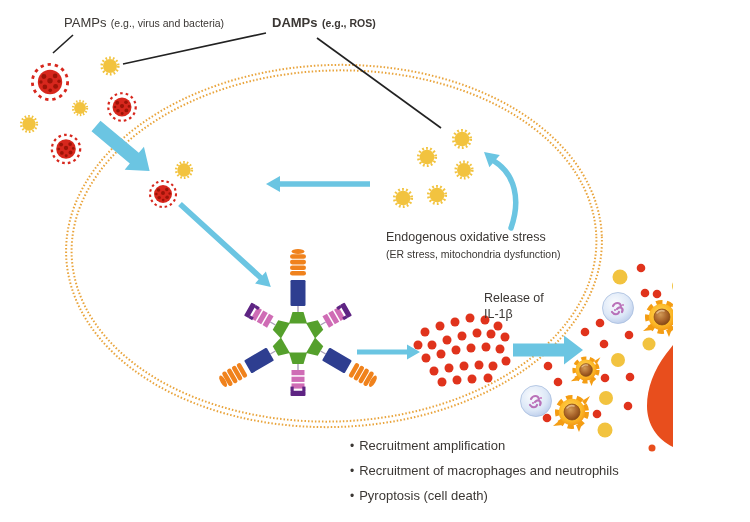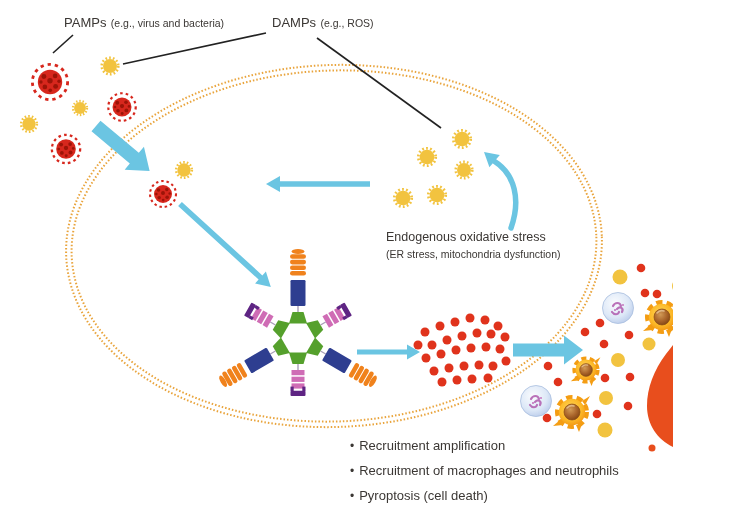--- a/index.html
+++ b/index.html
@@ -7,21 +7,21 @@
     position:relative;width:673px;height:522px;background:#ffffff;overflow:hidden;
     font-family:"Liberation Sans","DejaVu Sans",sans-serif;color:#3b3734;
   }
   #diagram-svg{position:absolute;left:0;top:0;}
   .lbl{position:absolute;white-space:nowrap;line-height:1.25;}
   .lbl .main{font-size:13px;}
   .lbl .sub{font-size:10.5px;}
   .stack span{display:block;}
   #sensing-text{left:117px;top:266px;font-size:12.5px;line-height:17.5px;}
   #pamps-label{left:64px;top:12px;}
-  #damps-label{left:272px;top:12px;}
+  #damps-label{left:272px;top:12px;font-weight:bold;}
   #oxidative-label{left:386px;top:230px;}
   #oxidative-label .main{font-size:12.5px;display:block;}
   #oxidative-label .sub{display:block;margin-top:2px;}
   #release-label{left:484px;top:290px;font-size:12.5px;line-height:16px;}
   #outcome-list{position:absolute;left:350px;top:438px;font-size:13px;}
   .bullet-item{margin-bottom:10px;display:flex;align-items:baseline;}
   .bullet-marker{margin-right:5px;font-size:12px;}
 </style>
 </head>
 <body>
@@ -271,20 +271,24 @@
     <span class="main">DAMPs</span>
     <span class="sub">(e.g., ROS)</span>
   </div>
 
 
   <div class="lbl" id="oxidative-label">
     <span class="main">Endogenous oxidative stress</span>
     <span class="sub">(ER stress, mitochondria dysfunction)</span>
   </div>
 
+  <div class="lbl stack" id="release-label">
+    <span>Release of</span>
+    <span>IL-1β</span>
+  </div>
 
   <div id="outcome-list">
       <div class="bullet-item">
         <span class="bullet-marker">•</span>
         <span>Recruitment amplification</span>
       </div>
       <div class="bullet-item">
         <span class="bullet-marker">•</span>
         <span>Recruitment of macrophages and neutrophils</span>
       </div>

